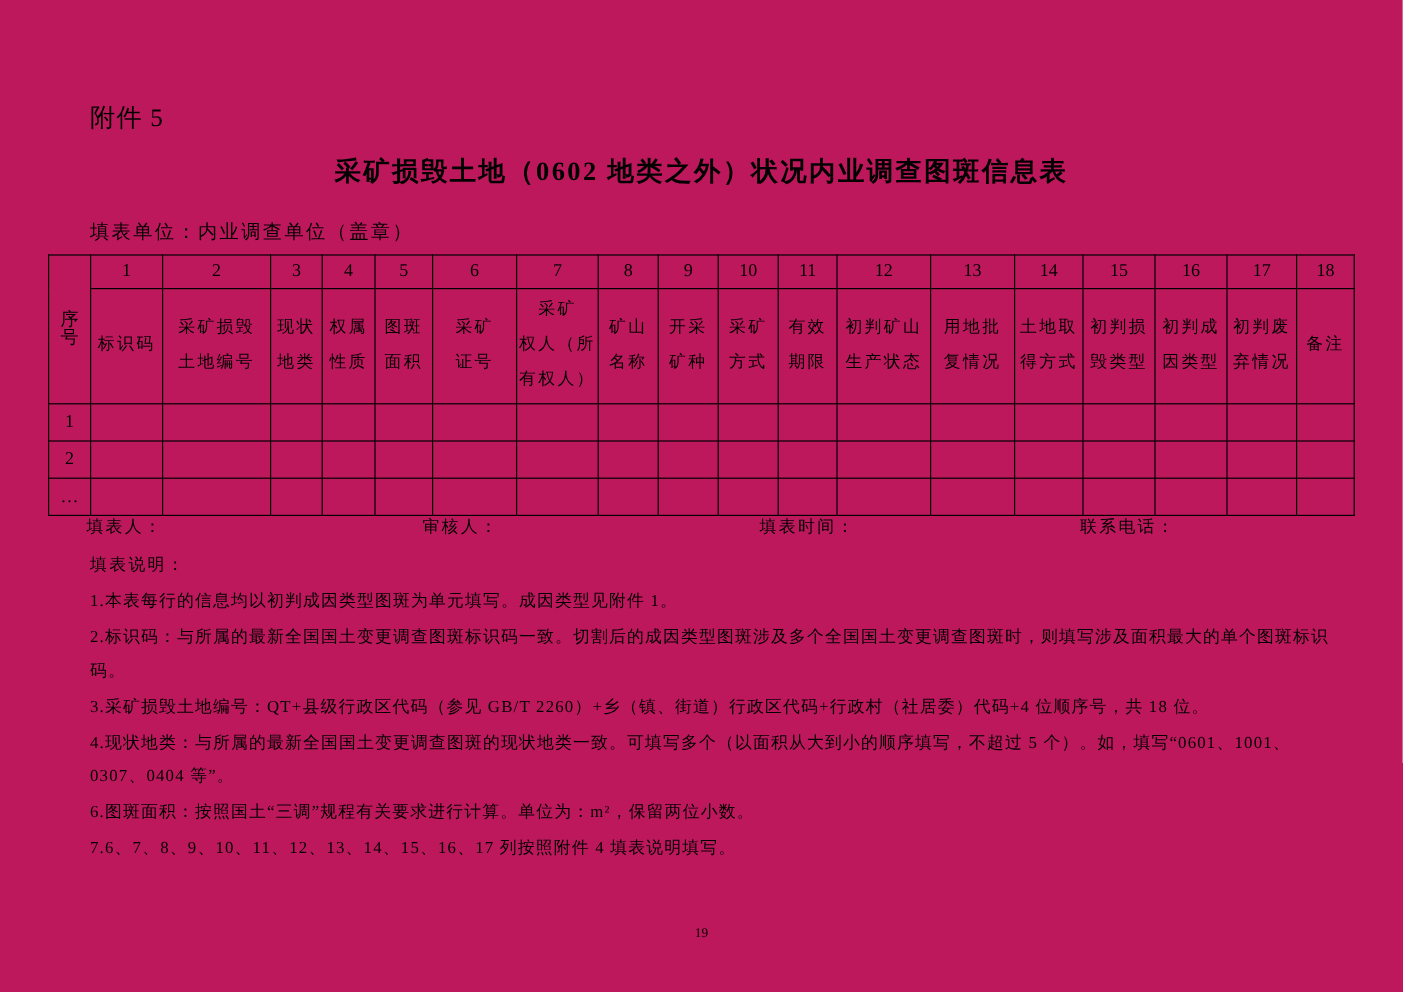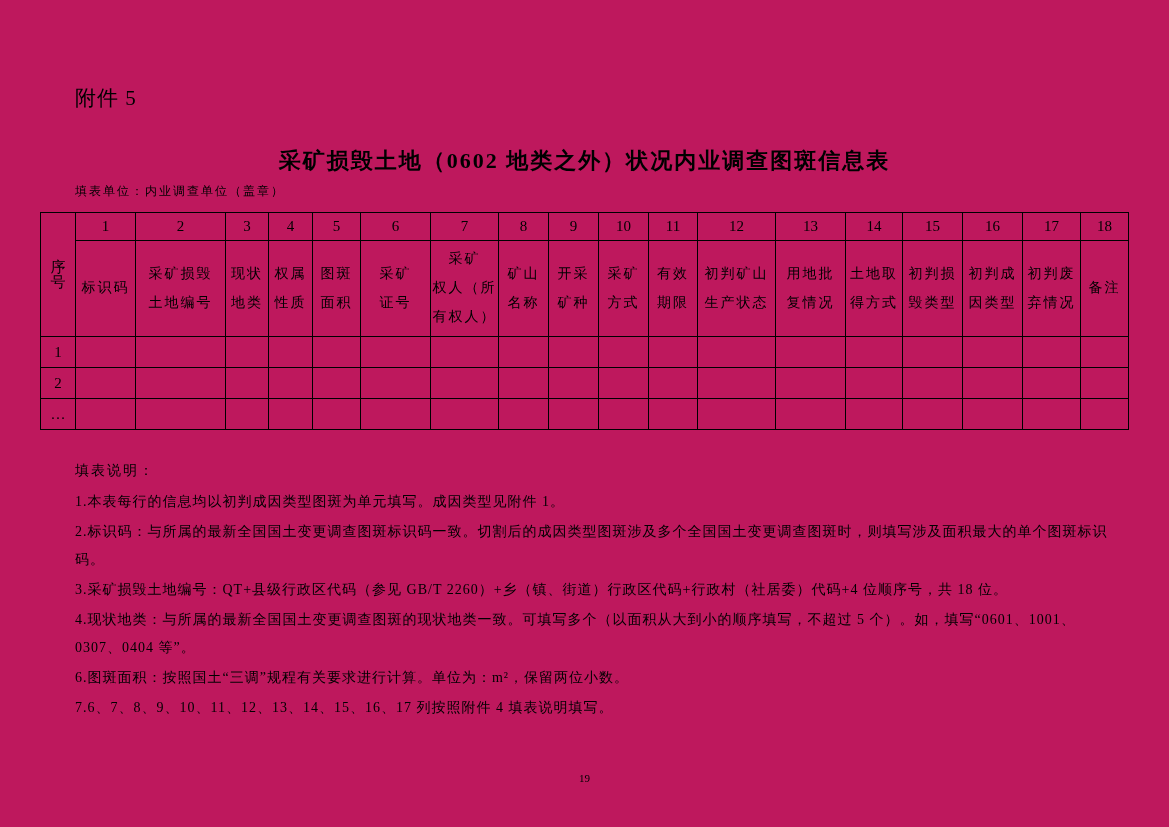--- a/index.html
+++ b/index.html
@@ -6,23 +6,22 @@
   .page{
     position:relative;width:1169px;height:827px;background:#be185d;
     font-family:"Liberation Serif","DejaVu Serif",serif;color:#000;
     overflow:hidden;
   }
   .attachment{position:absolute;left:75px;top:84px;font-size:21px;letter-spacing:1px;}
   .doc-title{
     position:absolute;left:0;top:128px;width:1169px;text-align:center;
     font-size:22px;font-weight:bold;letter-spacing:2px;
     font-family:"Liberation Serif",cursive;
-    margin-top:18px;
-  }
-  .form-unit{position:absolute;left:75px;top:183px;font-size:12px;letter-spacing:2px;}
+  }
+  .form-unit{position:absolute;left:75px;top:183px;font-size:16px;letter-spacing:2px;}
   table.tbl{
     position:absolute;left:40px;top:212px;width:1088px;
     border-collapse:collapse;table-layout:fixed;
   }
   .tbl td,.tbl th{
     border:1px solid #000;text-align:center;vertical-align:middle;
     padding:0;font-weight:normal;overflow:hidden;
   }
   .tbl tr.num-row th{height:27px;font-size:15px;line-height:1;}
   .tbl tr.label-row th{height:95px;font-size:14px;letter-spacing:2px;line-height:2.05;}
@@ -191,20 +190,26 @@
           <td></td>
           <td></td>
           <td></td>
           <td></td>
           <td></td>
           <td></td>
       </tr>
     </tbody>
   </table>
 
+  <div class="footer-fields">
+    <span class="ff-0">填表人：</span>
+    <span class="ff-1">审核人：</span>
+    <span class="ff-2">填表时间：</span>
+    <span class="ff-3">联系电话：</span>
+  </div>
 
   <div class="notes-heading">填表说明：</div>
 
   <div class="notes">
     <p>1.本表每行的信息均以初判成因类型图斑为单元填写。成因类型见附件 1。</p>
     <p>2.标识码：与所属的最新全国国土变更调查图斑标识码一致。切割后的成因类型图斑涉及多个全国国土变更调查图斑时，则填写涉及面积最大的单个图斑标识码。</p>
     <p>3.采矿损毁土地编号：QT+县级行政区代码（参见 GB/T 2260）+乡（镇、街道）行政区代码+行政村（社居委）代码+4 位顺序号，共 18 位。</p>
     <p>4.现状地类：与所属的最新全国国土变更调查图斑的现状地类一致。可填写多个（以面积从大到小的顺序填写，不超过 5 个）。如，填写“0601、1001、0307、0404 等”。</p>
     <p>6.图斑面积：按照国土“三调”规程有关要求进行计算。单位为：m²，保留两位小数。</p>
     <p>7.6、7、8、9、10、11、12、13、14、15、16、17 列按照附件 4 填表说明填写。</p>

